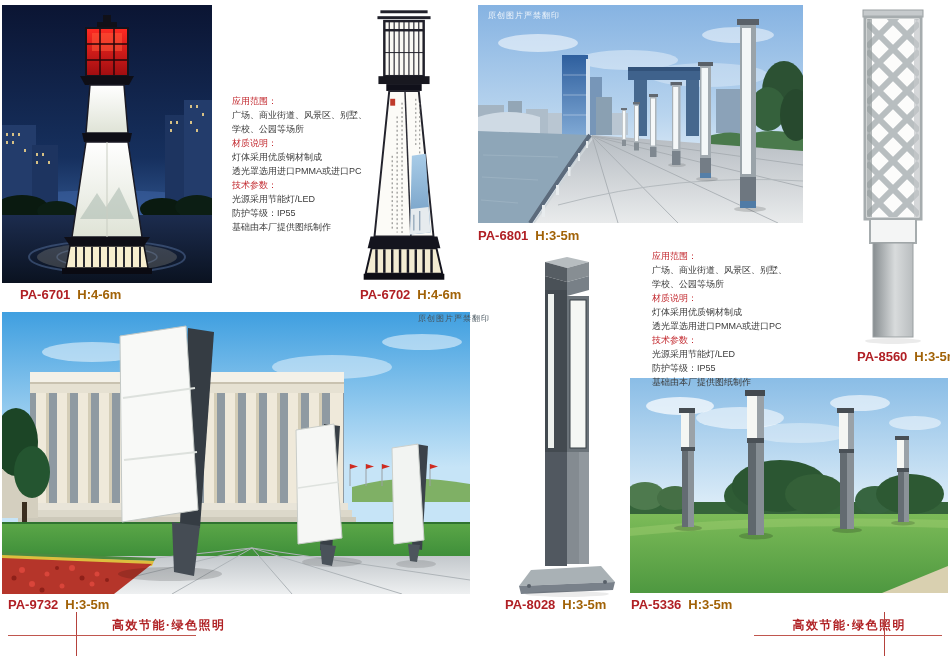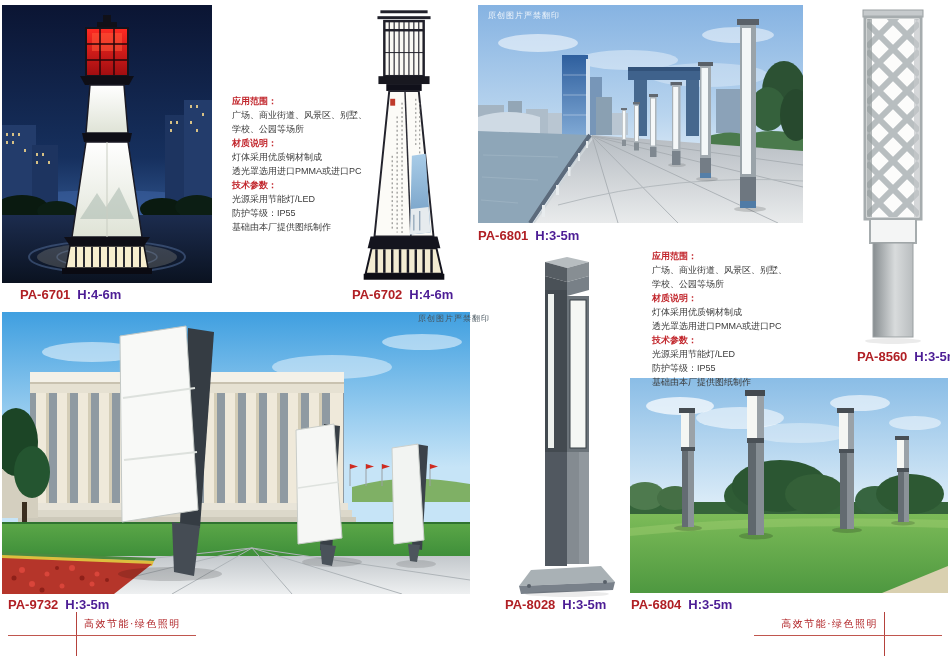--- a/index.html
+++ b/index.html
@@ -1,28 +1,28 @@
 <!DOCTYPE html>
 <html><head>
 <meta charset="utf-8">
 <style>
   html,body{margin:0;padding:0;background:#ffffff;}
   .page{position:relative;width:950px;height:664px;background:#ffffff;overflow:hidden;
         font-family:"Liberation Sans","DejaVu Sans",sans-serif;}
   svg.ph{position:absolute;display:block;}
   .plabel{position:absolute;white-space:nowrap;font-size:13px;}
   .pcode{color:#b01f24;font-weight:bold;margin-right:7px;margin-top:12px;}
-  .pheight{color:#4c1d95;font-weight:bold;}
+  .pheight{color:#a16207;font-weight:bold;}
   .spec{position:absolute;width:160px;font-size:9px;line-height:14px;color:#3b3b3b;}
-  .spec .h{color:#c2272d;font-weight:bold;}
+  .spec .h{color:#c2272d;font-weight:normal;}
   .watermark{position:absolute;font-size:8px;letter-spacing:1px;white-space:nowrap;}
   .wm-light{color:rgba(255,255,255,0.85);}
   .wm-dark{color:#47555e;}
   .pagenum{position:absolute;font-size:13px;font-weight:bold;color:#4c4c4c;margin-top:47px;}
-  .slogan{position:absolute;font-size:10px;font-weight:normal;color:#b02225;letter-spacing:1.5px;white-space:nowrap;}
+  .slogan{position:absolute;font-size:12px;font-weight:bold;color:#b02225;letter-spacing:1.5px;white-space:nowrap;margin-left:28px;}
   .vline{position:absolute;width:1px;background:#b5423c;}
   .hline{position:absolute;height:1px;background:#c0564e;}
 </style>
 </head>
 <body>
 
 <div class="page">
 
   <svg class="ph" style="left:2px;top:5px" width="210" height="278" viewBox="0 0 210 278">
     <defs>
@@ -569,37 +569,37 @@
     <div>透光罩选用进口PMMA或进口PC</div>
     <div class="h">技术参数：</div>
     <div>光源采用节能灯/LED</div>
     <div>防护等级：IP55</div>
     <div>基础由本厂提供图纸制作</div>
   </div>
 
   <div class="plabel" style="left:20px;top:287px">
     <span class="pcode">PA-6701</span><span class="pheight">H:4-6m</span>
   </div>
-  <div class="plabel" style="left:352px;top:287px">
+  <div class="plabel" style="left:360px;top:287px">
     <span class="pcode">PA-6702</span><span class="pheight">H:4-6m</span>
   </div>
   <div class="plabel" style="left:478px;top:228px">
     <span class="pcode">PA-6801</span><span class="pheight">H:3-5m</span>
   </div>
   <div class="plabel" style="left:857px;top:349px">
     <span class="pcode">PA-8560</span><span class="pheight">H:3-5m</span>
   </div>
   <div class="plabel" style="left:8px;top:597px">
     <span class="pcode">PA-9732</span><span class="pheight">H:3-5m</span>
   </div>
   <div class="plabel" style="left:505px;top:597px">
     <span class="pcode">PA-8028</span><span class="pheight">H:3-5m</span>
   </div>
   <div class="plabel" style="left:631px;top:597px">
-    <span class="pcode">PA-6804</span><span class="pheight">H:3-5m</span>
+    <span class="pcode">PA-5336</span><span class="pheight">H:3-5m</span>
   </div>
 
   <div class="pagenum" style="left:28px;top:615px">67</div>
   <div class="vline" style="left:76px;top:612px;height:44px"></div>
   <div class="slogan" style="left:84px;top:617px">高效节能·绿色照明</div>
   <div class="hline" style="left:8px;top:635px;width:188px"></div>
 
   <div class="slogan" style="left:760px;top:617px;width:118px;text-align:right">高效节能·绿色照明</div>
   <div class="vline" style="left:884px;top:612px;height:44px"></div>
   <div class="pagenum" style="left:891px;top:615px">45</div>

